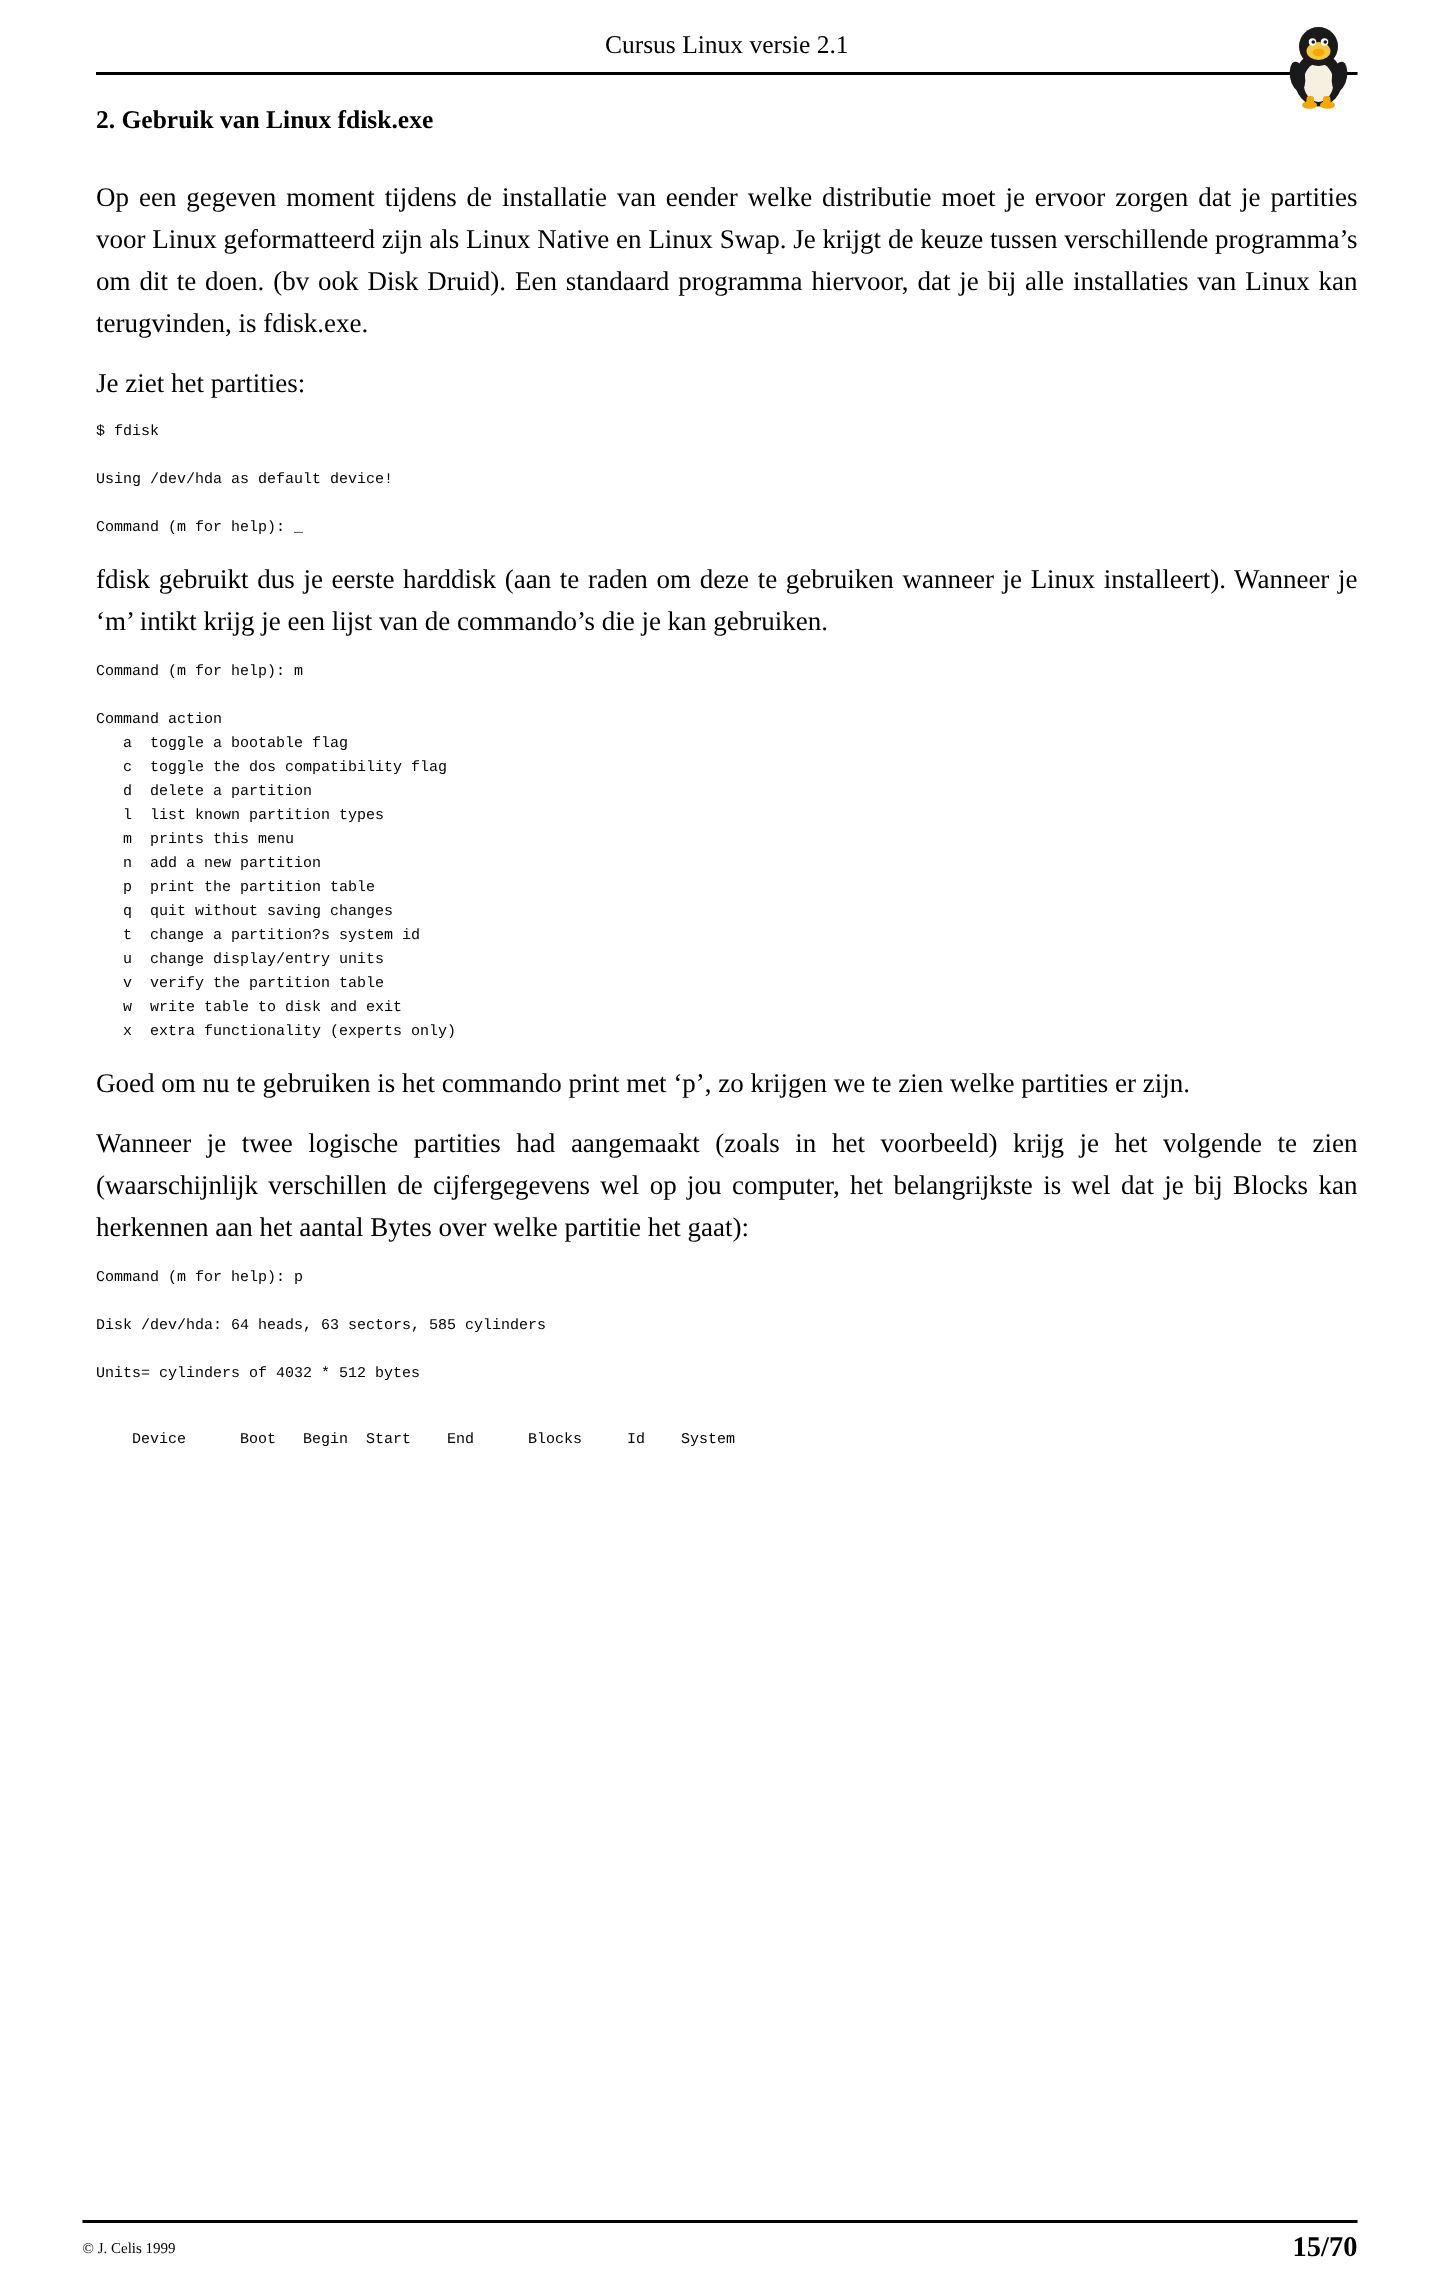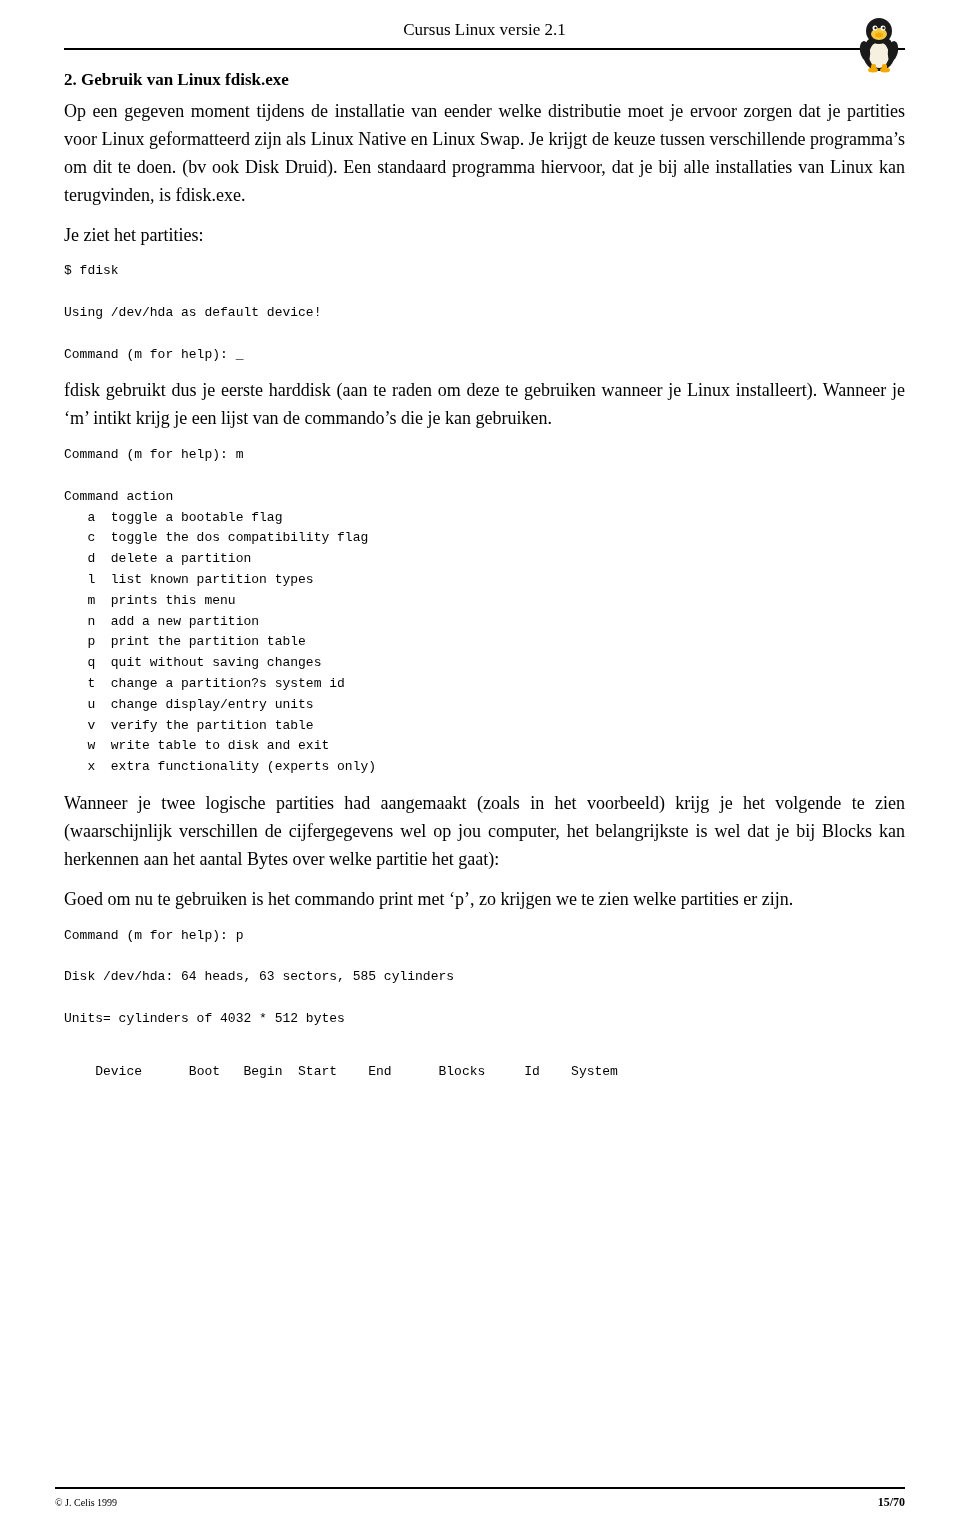--- a/index.html
+++ b/index.html
@@ -39,37 +39,37 @@
       font-size: 17px;
       font-family: 'Times New Roman', Times, serif;
       font-weight: normal;
       text-align: center;
     }
 
     
     .section-heading {
       font-size: 17px;
       font-weight: bold;
-      margin-bottom: 8px;
+      margin-bottom: 28px;
       font-family: 'Times New Roman', Times, serif;
     }
 
     
     .body-text {
       font-size: 18px;
       line-height: 1.55;
       margin-bottom: 12px;
       font-family: 'Times New Roman', Times, serif;
       text-align: justify;
     }
 
     
     .code-block {
       font-family: 'Courier New', Courier, monospace;
-      font-size: 13px;
+      font-size: 10px;
       line-height: 1.6;
       margin: 8px 0 12px 0;
       white-space: pre;
     }
 
     
     .page-footer {
       position: absolute;
       bottom: 20px;
       left: 55px;
@@ -80,21 +80,21 @@
       border-top: 2px solid #000;
       padding-top: 6px;
     }
 
     .footer-copyright {
       font-size: 10px;
       font-family: 'Times New Roman', Times, serif;
     }
 
     .footer-page {
-      font-size: 12px;
+      font-size: 19px;
       font-weight: bold;
       font-family: 'Times New Roman', Times, serif;
     }
 
     
     .tux-container {
       position: absolute;
       right: 0;
       top: -5px;
     }
@@ -161,23 +161,23 @@
    m  prints this menu
    n  add a new partition
    p  print the partition table
    q  quit without saving changes
    t  change a partition?s system id
    u  change display/entry units
    v  verify the partition table
    w  write table to disk and exit
    x  extra functionality (experts only)</div>
 
+  <p class="body-text">Goed om nu te gebruiken is het commando print met ‘p’, zo krijgen we te zien welke partities er zijn.</p>
+
   <p class="body-text">Wanneer je twee logische partities had aangemaakt (zoals in het voorbeeld) krijg je het volgende te zien (waarschijnlijk verschillen de cijfergegevens wel op jou computer, het belangrijkste is wel dat je bij Blocks kan herkennen aan het aantal Bytes over welke partitie het gaat):</p>
-
-  <p class="body-text">Goed om nu te gebruiken is het commando print met ‘p’, zo krijgen we te zien welke partities er zijn.</p>
 
   <div class="code-block">Command (m for help): p
 
 Disk /dev/hda: 64 heads, 63 sectors, 585 cylinders
 
 Units= cylinders of 4032 * 512 bytes</div>
 
   <div class="code-block">
     <span>Device      Boot   Begin  Start    End      Blocks     Id    System</span>
     <br>

